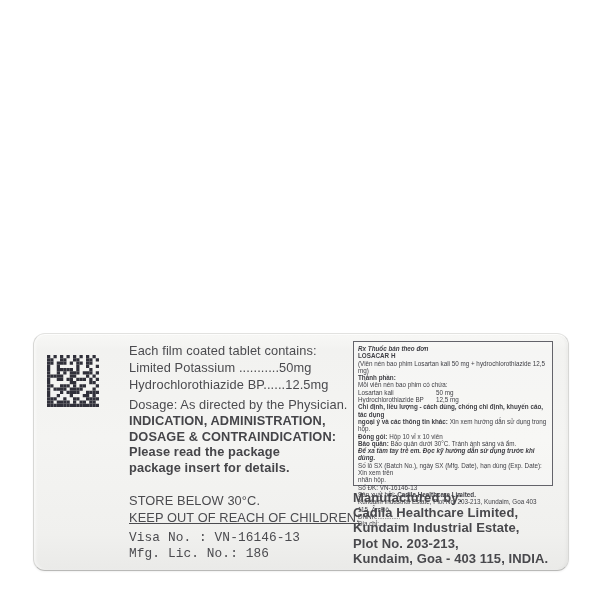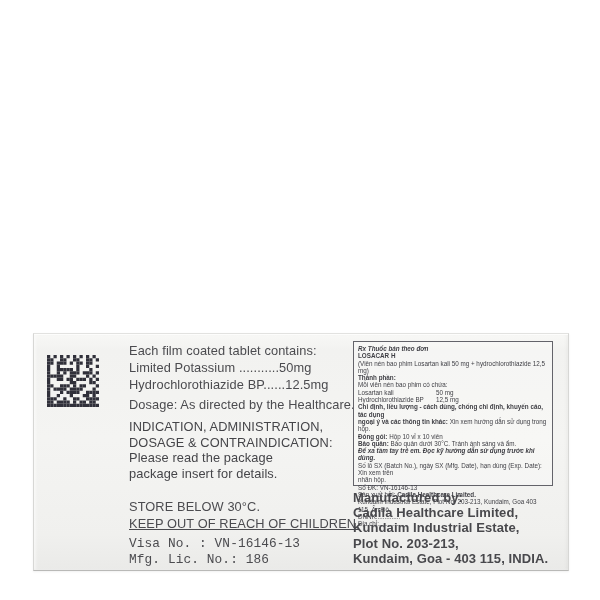--- a/index.html
+++ b/index.html
@@ -5,31 +5,31 @@
   html,body{margin:0;padding:0;}
   body{
     width:600px;height:600px;position:relative;background:#ffffff;
     font-family:"Liberation Sans","DejaVu Sans",sans-serif;
     -webkit-font-smoothing:antialiased;
   }
   .carton{
     position:absolute;left:33px;top:333px;width:534px;height:236px;
     background:linear-gradient(180deg,#f8f8f6 0%,#f2f2f0 7%,#f4f4f2 45%,#f0f0ee 85%,#eaeae8 100%);
     border:1px solid #d7d7d5;border-top-color:#e2e2e0;border-bottom-color:#b9b9b7;
-    border-radius:0;
+    border-radius:12px;
     box-shadow:inset 0 1px 0 #fdfdfc, inset -2px 0 3px rgba(0,0,0,0.03), inset 2px 0 3px rgba(255,255,255,0.5), 0 1px 2px rgba(0,0,0,0.06);
     overflow:hidden;
   }
   .barcode{position:absolute;left:13px;top:21px;width:52px;height:52px;}
   .eng{
     position:absolute;left:95px;top:8px;width:280px;
     color:#4b4b4f;font-size:12.8px;line-height:17.2px;letter-spacing:0.1px;
   }
   .eng .dosage{margin-top:2.5px;}
-  .eng .boldblock{font-weight:normal;line-height:15.4px;margin-top:6px;color:#454549;}
+  .eng .boldblock{font-weight:bold;line-height:15.4px;color:#454549;}
   .eng .storage{line-height:16.6px;margin-top:18px;}
   .eng .keepout{width:300px;text-decoration:underline;}
   .eng .regnos{margin-top:4px;line-height:15.4px;font-family:Liberation Mono, monospace;}
   .vnbox{
     position:absolute;left:319px;top:7px;width:190px;height:138px;
     border:1.5px solid #63636a;background:rgba(255,255,255,0.25);
     padding:3px 4px 2px 4px;
     color:#3e3e44;font-size:6.3px;line-height:7.3px;
   }
   .vnbox .b{font-weight:bold;}
@@ -193,21 +193,21 @@
         <rect x="42.25" y="48.75" width="3.25" height="3.25" fill="#30303a"></rect>
         <rect x="45.50" y="48.75" width="3.25" height="3.25" fill="#30303a"></rect>
         <rect x="48.75" y="48.75" width="3.25" height="3.25" fill="#30303a"></rect>
       </svg>
   </div>
 
   <div class="eng">
     <div>Each film coated tablet contains:</div>
     <div>Limited Potassium ...........50mg</div>
     <div>Hydrochlorothiazide BP......12.5mg</div>
-    <div class="dosage">Dosage: As directed by the Healthcare.</div>
+    <div class="dosage">Dosage: As directed by the Physician.</div>
     <div class="boldblock">
       <div>INDICATION, ADMINISTRATION,</div>
       <div>DOSAGE &amp; CONTRAINDICATION:</div>
       <div>Please read the package</div>
       <div>package insert for details.</div>
     </div>
     <div class="storage">
       <div>STORE BELOW 30°C.</div>
       <div class="keepout">KEEP OUT OF REACH OF CHILDREN.</div>
     </div>

